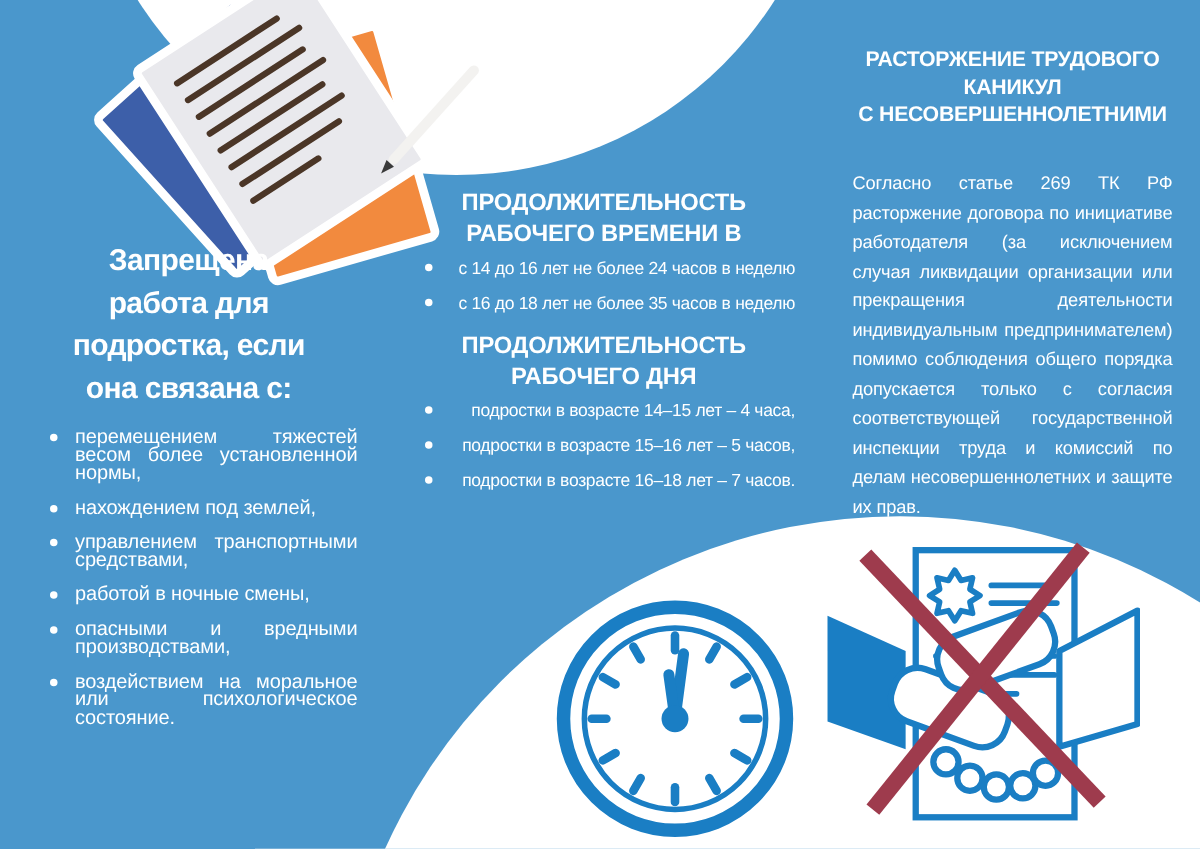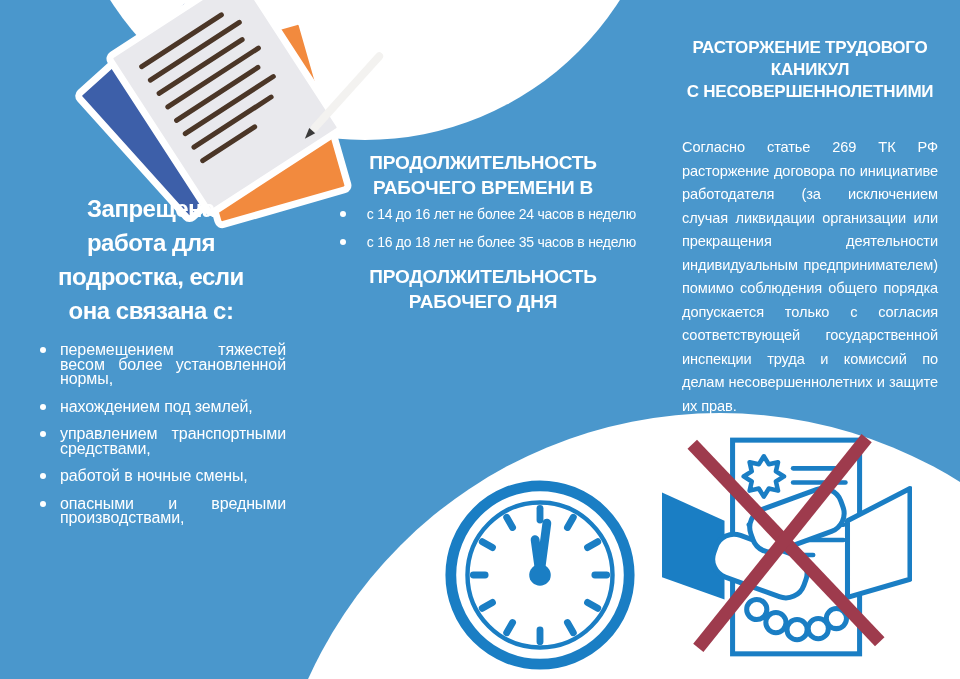--- a/index.html
+++ b/index.html
@@ -81,36 +81,42 @@
     <div>работа для</div>
     <div>подростка, если</div>
     <div>она связана с:</div>
   </div>
   <ul class="list left-list">
     <li><span class="bdot"></span><span>перемещением тяжестей весом более установленной нормы,</span></li>
     <li><span class="bdot"></span><span>нахождением под землей,</span></li>
     <li><span class="bdot"></span><span>управлением транспортными средствами,</span></li>
     <li><span class="bdot"></span><span>работой в ночные смены,</span></li>
     <li><span class="bdot"></span><span>опасными и вредными производствами,</span></li>
+    <li><span class="bdot"></span><span>воздействием на моральное или психологическое состояние.</span></li>
   </ul>
 </div>
 
 <div class="col-mid">
   <div class="mid-heading">
     <div>ПРОДОЛЖИТЕЛЬНОСТЬ</div>
     <div>РАБОЧЕГО ВРЕМЕНИ В</div>
   </div>
   <ul class="list mid-list">
     <li><span class="bdot"></span><span>с 14 до 16 лет не более 24 часов в неделю</span></li>
     <li><span class="bdot"></span><span>с 16 до 18 лет не более 35 часов в неделю</span></li>
   </ul>
   <div class="mid-heading h2">
     <div>ПРОДОЛЖИТЕЛЬНОСТЬ</div>
     <div>РАБОЧЕГО ДНЯ</div>
   </div>
+  <ul class="list mid-list">
+    <li><span class="bdot"></span><span>подростки в возрасте 14–15 лет –  4 часа,</span></li>
+    <li><span class="bdot"></span><span>подростки в возрасте 15–16 лет – 5 часов,</span></li>
+    <li><span class="bdot"></span><span>подростки в возрасте 16–18 лет – 7 часов.</span></li>
+  </ul>
 </div>
 
 <div class="col-right">
   <div class="right-title">
     <div>РАСТОРЖЕНИЕ ТРУДОВОГО</div>
     <div>КАНИКУЛ</div>
     <div>С НЕСОВЕРШЕННОЛЕТНИМИ</div>
   </div>
   <p class="right-body">Согласно статье 269 ТК РФ расторжение договора по инициативе работодателя (за исключением случая ликвидации организации или прекращения деятельности индивидуальным предпринимателем) помимо соблюдения общего порядка допускается только с согласия соответствующей государственной инспекции труда и комиссий по делам несовершеннолетних и защите их прав.</p>
 </div>

